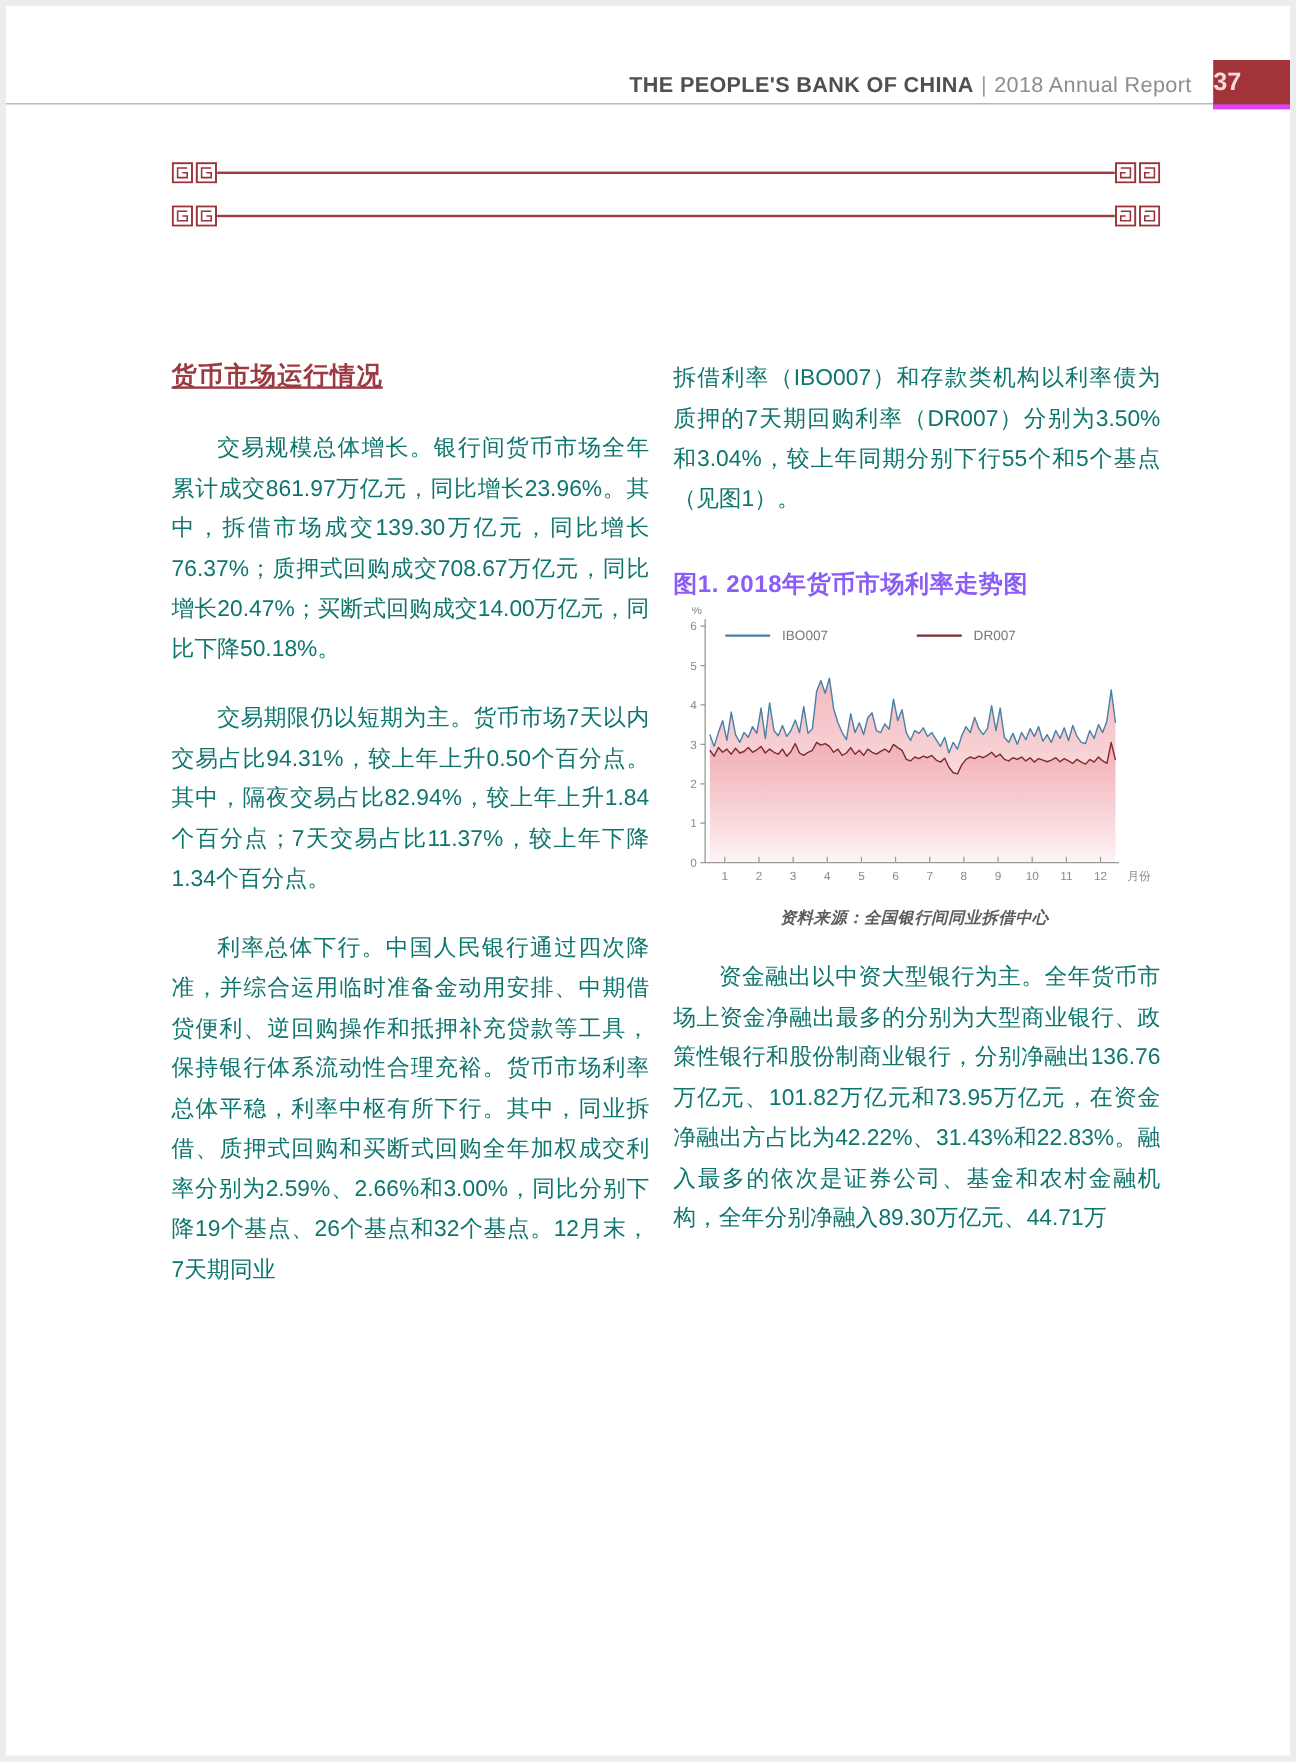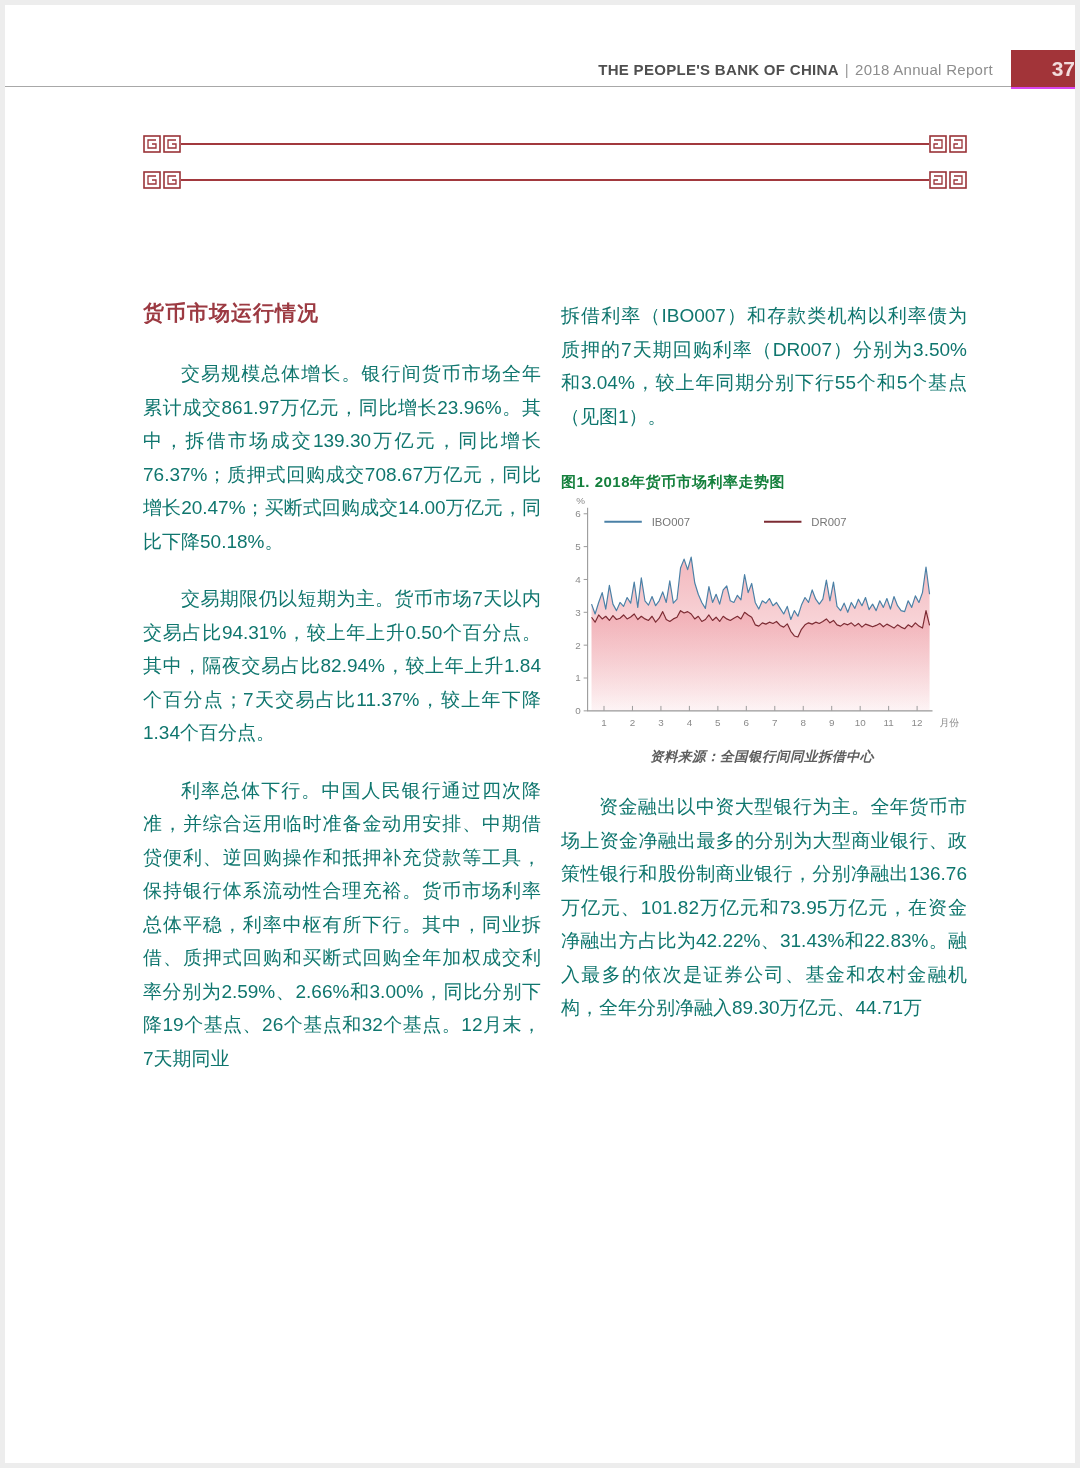--- a/index.html
+++ b/index.html
@@ -10,29 +10,29 @@
     background:#ffffff;
     border:5px solid #ededed;
     box-sizing:border-box;
     overflow:hidden;
     font-family:"Liberation Sans","DejaVu Sans",sans-serif;
     color:#4c4c4c;
   }
   
   .header{position:relative;height:94px;}
   .header-rule{position:absolute;left:0;right:0;top:81px;height:1px;background:#a8a8a8;}
-  .header-text{position:absolute;right:82px;top:56px;font-size:15px;letter-spacing:.3px;white-space:nowrap;}
+  .header-text{position:absolute;right:82px;top:56px;font-size:18px;letter-spacing:.3px;white-space:nowrap;}
   .header-text .bank{font-weight:bold;color:#4f4f4f;}
   .header-text .hsep{color:#9a9a9a;margin:0 6px;}
   .header-text .report{color:#8d8d8d;}
   .page-number-box{
     position:absolute;right:0;top:45px;width:64px;height:37px;
-    display:flex;align-items:center;justify-content:flex-end;
+    display:flex;align-items:center;justify-content:flex-start;
     color:#f3dcdc;font-size:21px;font-weight:bold;
-    border-bottom:2px solid #d946ef;box-sizing:content-box;
+    border-bottom:4px solid #d946ef;box-sizing:content-box;
   }
   
   .content{padding:0 108px 0 138px;}
   .chapter-title{
     margin:104px 0 0 0;font-size:46px;font-weight:600;letter-spacing:3px;
   }
   .ornament-divider{display:flex;align-items:center;margin-top:36px;}
   .ornament-divider.second{margin-top:18px;}
   .ornament-divider .rule{flex:1;height:2px;}
   .ornament{flex:0 0 auto;display:block;}
@@ -40,30 +40,30 @@
     margin:22px 0 0 0;
     font-family:"DejaVu Serif","Liberation Serif",serif;
     font-size:21px;line-height:31.5px;color:#3d3d3d;
     text-align:justify;text-indent:2em;letter-spacing:.5px;
   }
   
   .columns{display:flex;margin-top:110px;}
   .col-left{width:398px;flex:0 0 auto;}
   .col-gap{width:20px;flex:0 0 auto;}
   .col-right{flex:1;}
-  .section-heading{margin:0;font-size:21px;font-weight:bold;letter-spacing:1px;}
+  .section-heading{margin:0;font-size:21px;font-weight:bold;letter-spacing:1px;text-decoration:underline;}
   .body-par{
     margin:24px 0 0 0;font-size:19px;line-height:33.5px;
     text-align:justify;text-indent:2em;color:#0f766e;
   }
   .body-par.first{margin-top:30px;}
   .body-par.no-indent{text-indent:0;margin-top:0;}
   
   .figure{margin-top:40px;}
-  .figure-title{font-size:15px;font-weight:bold;color:#15803d;letter-spacing:.5px;}
+  .figure-title{font-size:20px;font-weight:bold;color:#8b5cf6;letter-spacing:.5px;}
   .chart-wrap{margin-top:6px;}
   .chart-wrap svg{display:block;width:100%;height:auto;}
   .figure-source{
     margin-top:2px;text-align:center;font-size:13.5px;font-weight:600;
     color:#5d5d5d;padding-right:4px;letter-spacing:.5px;font-style:italic;
   }
   .col-right .body-par.after-figure{}
 </style>
 </head>
 <body>

